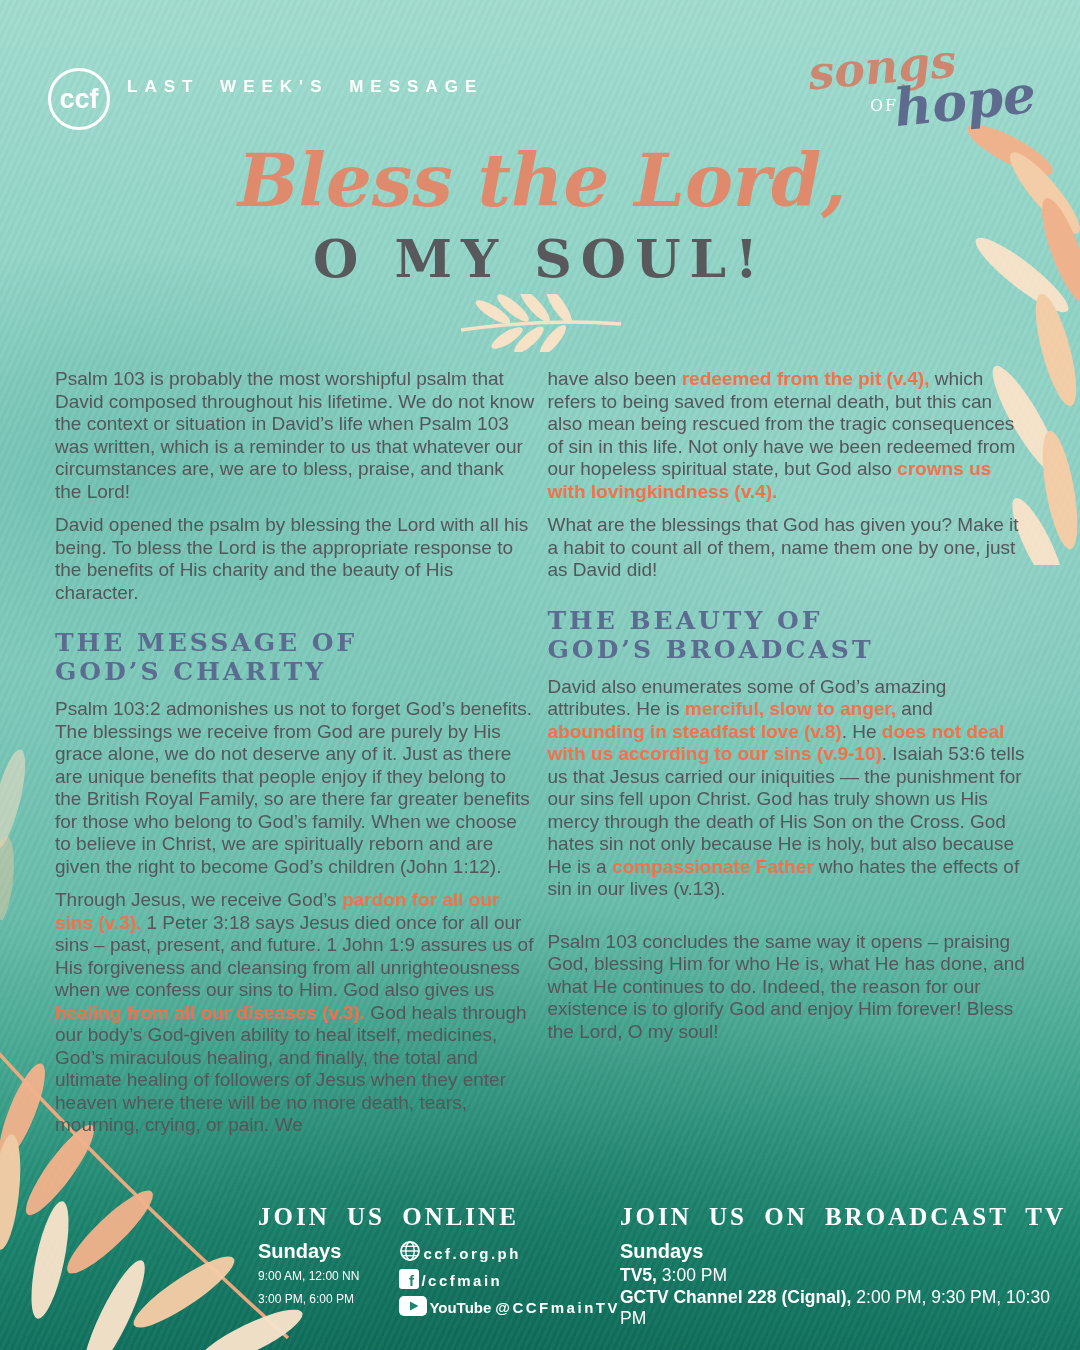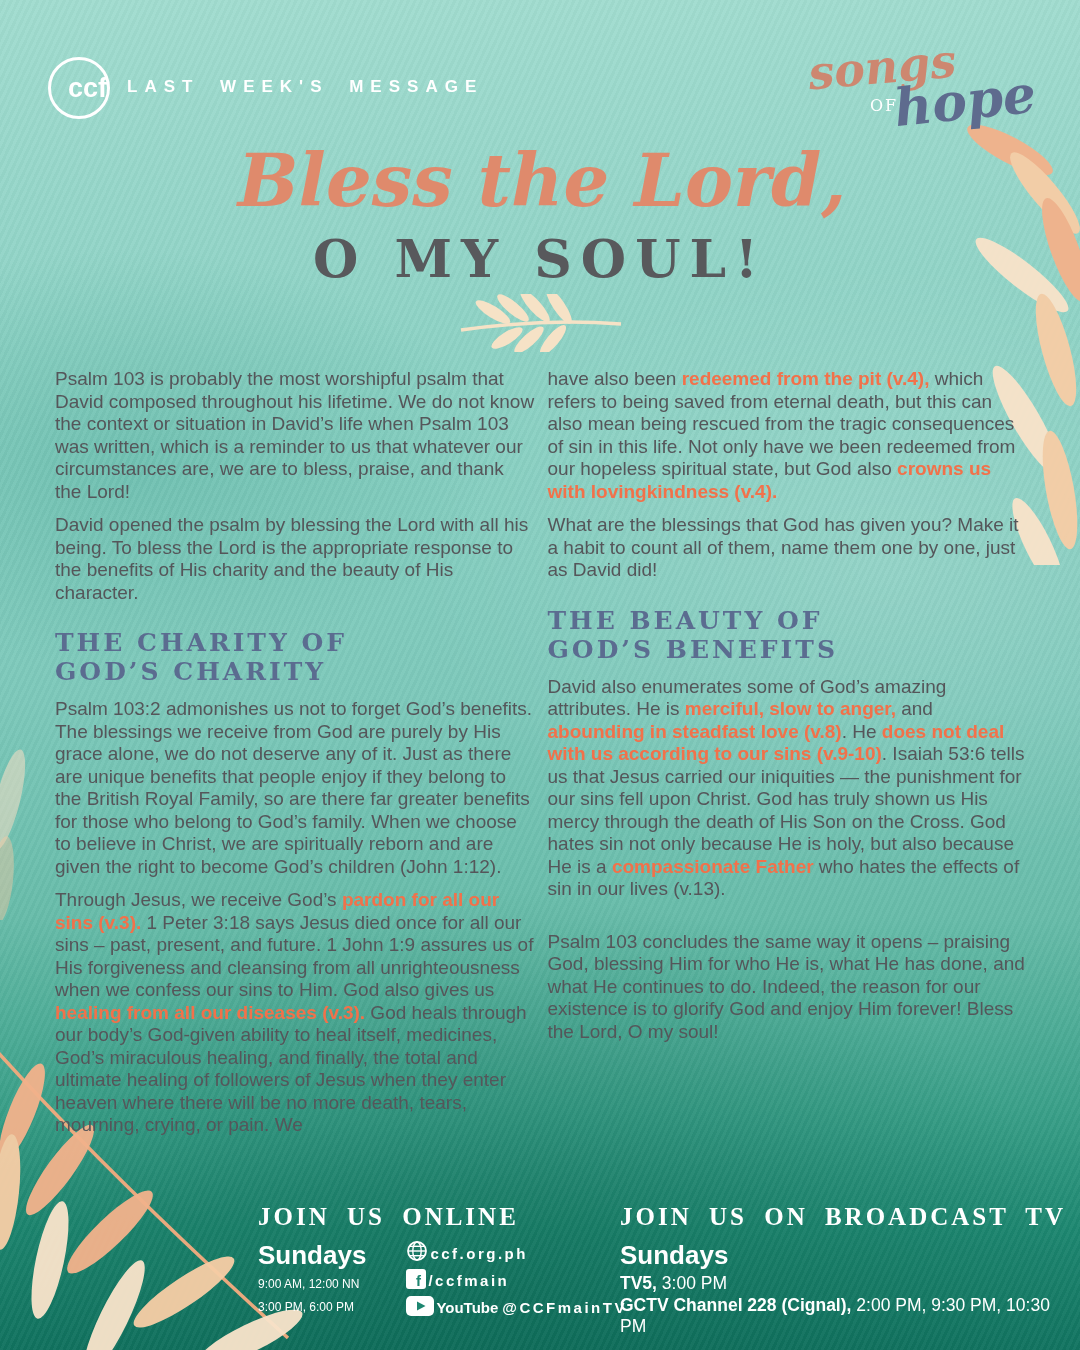--- a/index.html
+++ b/index.html
@@ -9,22 +9,22 @@
     background:
       radial-gradient(ellipse 520px 300px at 12% 34%, rgba(30,140,120,0.22), transparent 70%),
       radial-gradient(ellipse 650px 420px at 82% 42%, rgba(255,255,255,0.14), transparent 72%),
       radial-gradient(ellipse 760px 520px at 45% 96%, rgba(8,92,74,0.38), transparent 78%),
       linear-gradient(180deg,#a1dccf 0%,#95d6c9 15%,#87cfc1 34%,#7cc8ba 52%,#67bca9 68%,#3aa089 82%,#1d8770 91%,#117360 100%);
   }
   .grain{position:absolute;inset:0;z-index:1;pointer-events:none;
     background:repeating-linear-gradient(115deg, rgba(255,255,255,.035) 0 3px, rgba(0,0,0,.018) 3px 6px);}
   .deco{position:absolute;z-index:2;}
   
-  .logo{position:absolute;left:48px;top:57px;width:56px;height:56px;border:3.5px solid #fff;
-    border-radius:50%;display:flex;align-items:center;justify-content:flex-end;z-index:5;}
+  .logo{position:absolute;left:48px;top:68px;width:56px;height:56px;border:3.5px solid #fff;
+    border-radius:50%;display:flex;align-items:center;justify-content:center;z-index:5;}
   .logo span{color:#fff;font-weight:bold;font-size:27px;letter-spacing:0;}
   .kicker{position:absolute;left:127px;top:77px;color:#fff;font-size:17px;font-weight:bold;
     letter-spacing:7px;word-spacing:9px;z-index:5;}
   .soh{position:absolute;right:62px;top:40px;width:210px;height:110px;z-index:5;}
   .soh-songs{position:absolute;left:0;top:0;font-family:"DejaVu Serif",serif;font-style:italic;
     font-weight:600;font-size:46px;color:#cd8770;transform:rotate(-5deg);}
   .soh-of{position:absolute;left:62px;top:56px;font-family:"DejaVu Serif",serif;font-size:16px;
     color:#fff;letter-spacing:2px;}
   .soh-hope{position:absolute;left:86px;top:30px;font-family:"DejaVu Serif",serif;font-style:italic;
     font-weight:600;font-size:52px;color:#5e6b8e;transform:rotate(-6deg);}
@@ -43,21 +43,21 @@
   .section{font-family:"DejaVu Serif",serif;font-weight:bold;font-size:25px;line-height:29px;
     letter-spacing:3px;color:#5b6c90;margin:24px 0 12px 0;}
   .section span{display:block;}
   .spacer-top{margin-top:30px !important;}
   
   .footer{position:absolute;z-index:6;color:#fff;}
   .fo{left:258px;top:1203px;}
   .fb{left:620px;top:1203px;}
   .f-title{font-family:Liberation Serif, serif;font-weight:bold;font-size:25px;letter-spacing:3px;word-spacing:8px;}
   .f-body{display:flex;gap:40px;margin-top:9px;}
-  .f-day{font-weight:bold;font-size:26px;margin-bottom:2px;}
+  .f-day{font-weight:bold;font-size:20px;margin-bottom:2px;}
   .f-time{font-size:12px;line-height:23px;}
   .link-row{display:flex;align-items:flex-end;gap:2px;margin-bottom:7px;}
   .link-text{font-weight:bold;font-size:15px;letter-spacing:2.5px;}
   .yt-wordmark{font-weight:bold;font-size:15px;letter-spacing:0;margin-right:2px;}
   .fb-rows{margin-top:9px;}
   .fb-row{font-size:17.5px;line-height:21.5px;}
   .icon{display:inline-flex;align-items:center;justify-content:center;}
 </style>
 </head>
 <body>
@@ -122,32 +122,32 @@
       <ellipse cx="0" cy="0" rx="6" ry="19" transform="translate(74,46) rotate(48)"></ellipse>
       <ellipse cx="0" cy="0" rx="6" ry="19" transform="translate(98,46) rotate(40)"></ellipse>
     </g>
   </svg>
 
   <div class="cols">
     <div class="col">
       <p>Psalm 103 is probably the most worshipful psalm that David composed throughout his lifetime. We do not know the context or situation in David’s life when Psalm 103 was written, which is a reminder to us that whatever our circumstances are, we are to bless, praise, and thank the Lord!</p>
       <p>David opened the psalm by blessing the Lord with all his being. To bless the Lord is the appropriate response to the benefits of His charity and the beauty of His character.</p>
       <div class="section">
-        <span>THE CHARITY OF</span>
+        <span>THE MESSAGE OF</span>
         <span>GOD’S CHARITY</span>
       </div>
       <p>Psalm 103:2 admonishes us not to forget God’s benefits. The blessings we receive from God are purely by His grace alone, we do not deserve any of it. Just as there are unique benefits that people enjoy if they belong to the British Royal Family, so are there far greater benefits for those who belong to God’s family. When we choose to believe in Christ, we are spiritually reborn and are given the right to become God’s children (John 1:12).</p>
       <p><span>Through Jesus, we receive God’s </span><span class="hl">pardon for all our sins (v.3).</span><span> 1 Peter 3:18 says Jesus died once for all our sins – past, present, and future. 1 John 1:9 assures us of His forgiveness and cleansing from all unrighteousness when we confess our sins to Him. God also gives us </span><span class="hl">healing from all our diseases (v.3).</span><span> God heals through our body’s God-given ability to heal itself, medicines, God’s miraculous healing, and finally, the total and ultimate healing of followers of Jesus when they enter heaven where there will be no more death, tears, mourning, crying, or pain. We</span></p>
     </div>
     <div class="col">
       <p><span>have also been </span><span class="hl">redeemed from the pit (v.4),</span><span> which refers to being saved from eternal death, but this can also mean being rescued from the tragic consequences of sin in this life. Not only have we been redeemed from our hopeless spiritual state, but God also </span><span class="hl">crowns us with lovingkindness (v.4).</span></p>
       <p>What are the blessings that God has given you? Make it a habit to count all of them, name them one by one, just as David did!</p>
       <div class="section">
         <span>THE BEAUTY OF</span>
-        <span>GOD’S BENEFITS</span>
+        <span>GOD’S BROADCAST</span>
       </div>
       <p><span>David also enumerates some of God’s amazing attributes. He is </span><span class="hl">merciful, slow to anger,</span><span> and </span><span class="hl">abounding in steadfast love (v.8)</span><span>. He </span><span class="hl">does not deal with us according to our sins (v.9-10)</span><span>. Isaiah 53:6 tells us that Jesus carried our iniquities — the punishment for our sins fell upon Christ. God has truly shown us His mercy through the death of His Son on the Cross. God hates sin not only because He is holy, but also because He is a </span><span class="hl">compassionate Father</span><span> who hates the effects of sin in our lives (v.13).</span></p>
       <p class="spacer-top">Psalm 103 concludes the same way it opens – praising God, blessing Him for who He is, what He has done, and what He continues to do. Indeed, the reason for our existence is to glorify God and enjoy Him forever! Bless the Lord, O my soul!</p>
     </div>
   </div>
 
   <div class="footer fo" style="position:absolute;">
     <div class="f-title">JOIN US ONLINE</div>
     <div class="f-body">
       <div>

